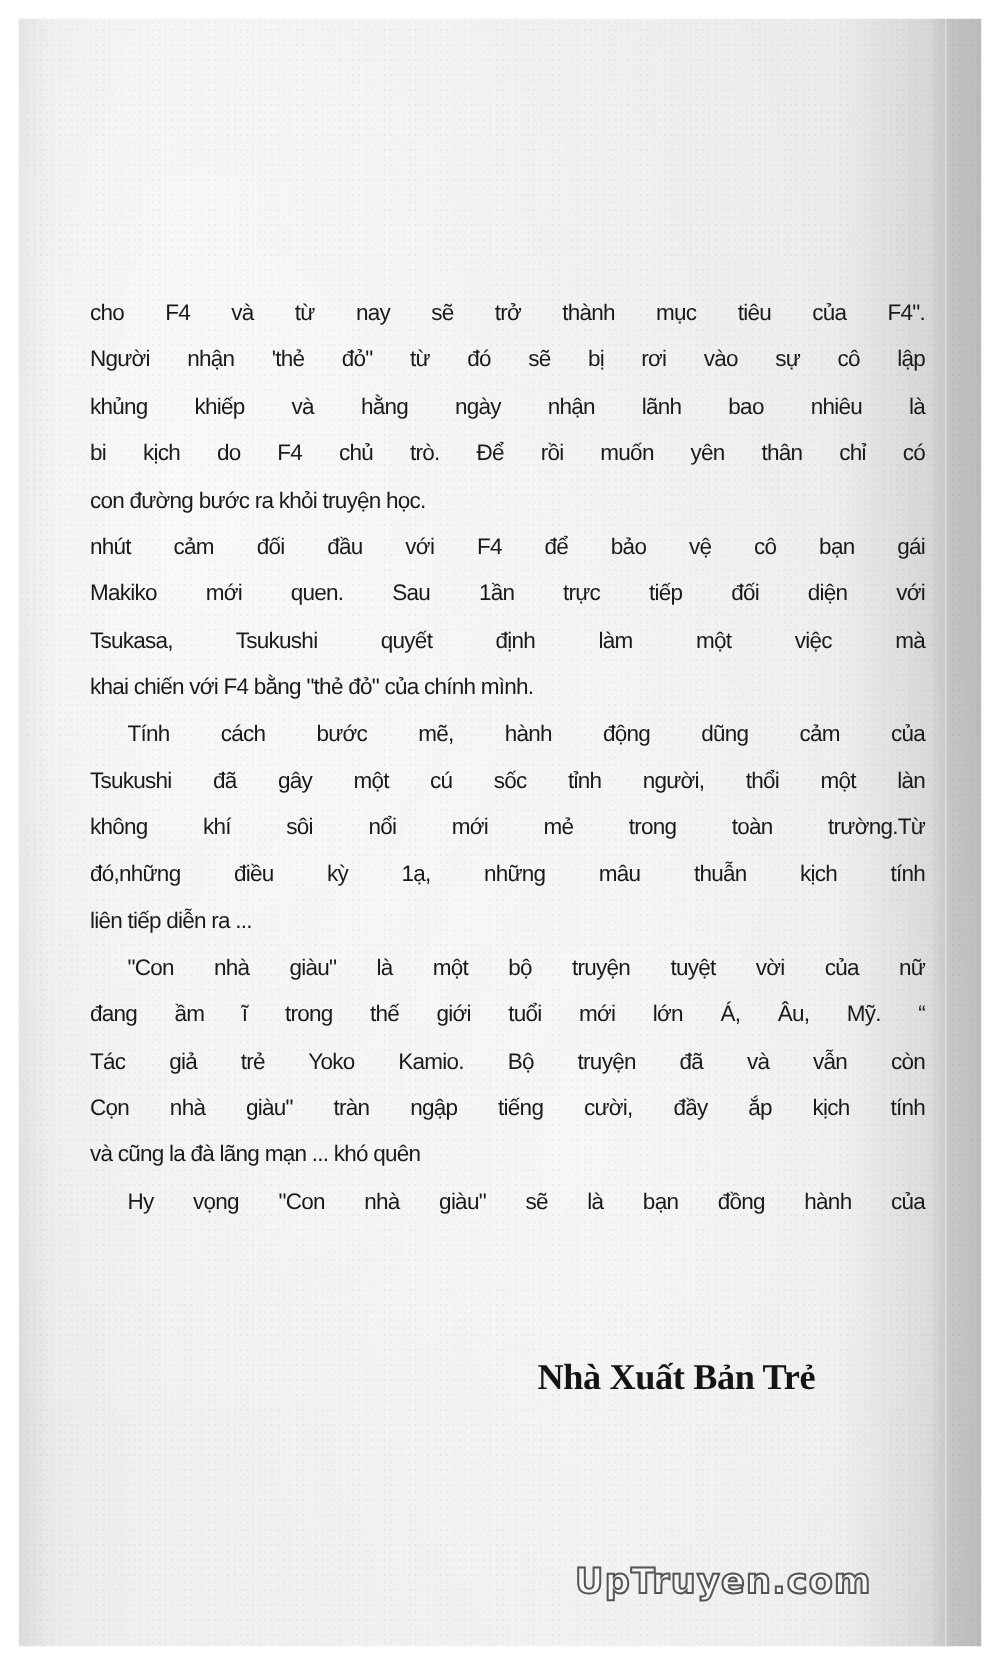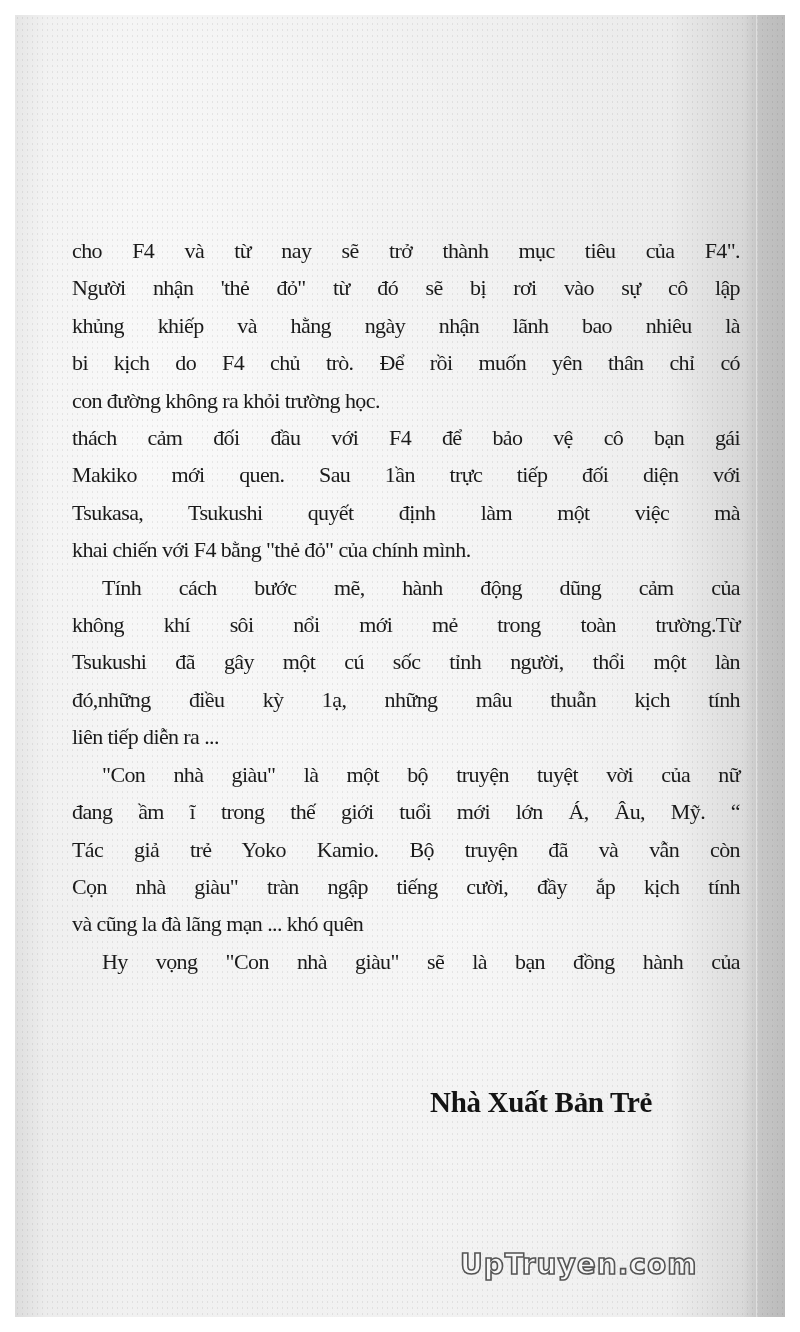--- a/index.html
+++ b/index.html
@@ -41,22 +41,22 @@
       top: 0;
       width: 42px;
       height: 100%;
       background: linear-gradient(90deg, rgba(0,0,0,0.0), rgba(0,0,0,0.06) 30%, rgba(255,255,255,0.25) 32%, rgba(0,0,0,0.08) 36%, rgba(0,0,0,0.10) 100%);
     }
     .text-block {
       position: absolute;
       left: 72px;
       top: 232px;
       width: 668px;
-      font-family: Liberation Serif, serif;
-      font-size: 22px;
+      font-family: Liberation Sans, sans-serif;
+      font-size: 18px;
       line-height: 37.4px;
       color: #1a1a1a;
       letter-spacing: -0.6px;
     }
     .para {
       margin: 0;
       text-align: justify;
       text-align-last: left;
     }
     .line {
@@ -100,32 +100,32 @@
 <div class="page">
   <div class="right-strip"></div>
 </div>
 
 <div class="text-block">
   <div class="para">
     <span class="line">cho F4 và từ nay sẽ trở thành mục tiêu của F4".</span>
     <span class="line">Người nhận 'thẻ đỏ" từ đó sẽ bị rơi vào sự cô lập</span>
     <span class="line">khủng khiếp và hằng ngày nhận lãnh bao nhiêu là</span>
     <span class="line">bi kịch do F4 chủ trò. Để rồi muốn yên thân chỉ có</span>
-    <span class="line last">con đường không ra khỏi trường học.</span>
+    <span class="line last">con đường bước ra khỏi truyện học.</span>
   </div>
   <div class="para">
-    <span class="line">thách cảm đối đầu với F4 để bảo vệ cô bạn gái</span>
+    <span class="line">nhút cảm đối đầu với F4 để bảo vệ cô bạn gái</span>
     <span class="line">Makiko mới quen. Sau 1ần trực tiếp đối diện với</span>
     <span class="line">Tsukasa, Tsukushi quyết định làm một việc mà</span>
     <span class="line last">khai chiến với F4 bằng "thẻ đỏ" của chính mình.</span>
   </div>
   <div class="para">
     <span class="line indent">Tính cách bước mẽ, hành động dũng cảm của</span>
+    <span class="line">Tsukushi đã gây một cú sốc tỉnh người, thổi một làn</span>
     <span class="line">không khí sôi nổi mới mẻ trong toàn trường.Từ</span>
-    <span class="line">Tsukushi đã gây một cú sốc tỉnh người, thổi một làn</span>
     <span class="line">đó,những điều kỳ 1ạ, những mâu thuẫn kịch tính</span>
     <span class="line last">liên tiếp diễn ra ...</span>
   </div>
   <div class="para">
     <span class="line indent">"Con nhà giàu" là một bộ truyện tuyệt vời của nữ</span>
     <span class="line">đang ầm ĩ trong thế giới tuổi mới lớn Á, Âu, Mỹ. “</span>
     <span class="line">Tác giả trẻ Yoko Kamio. Bộ truyện đã và vẫn còn</span>
     <span class="line">Cọn nhà giàu" tràn ngập tiếng cười, đầy ắp kịch tính</span>
     <span class="line last">và cũng la đà lãng mạn ... khó quên</span>
   </div>

